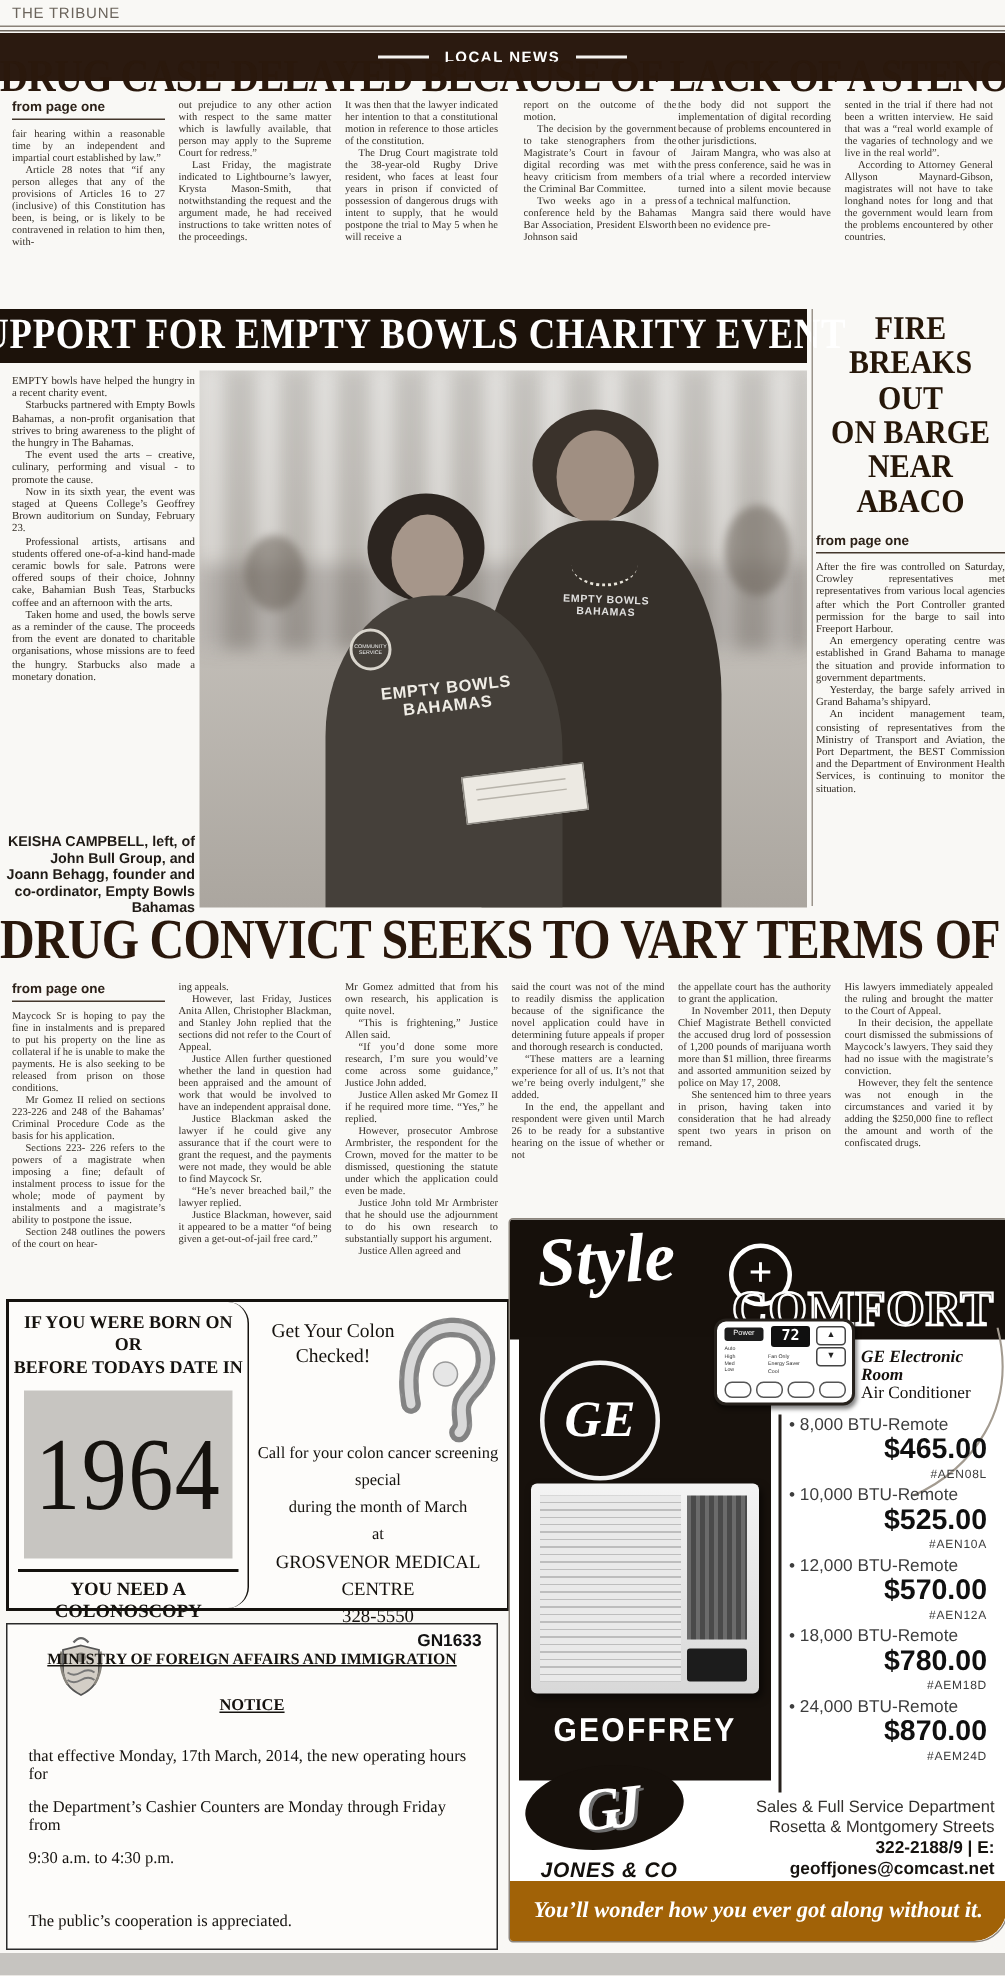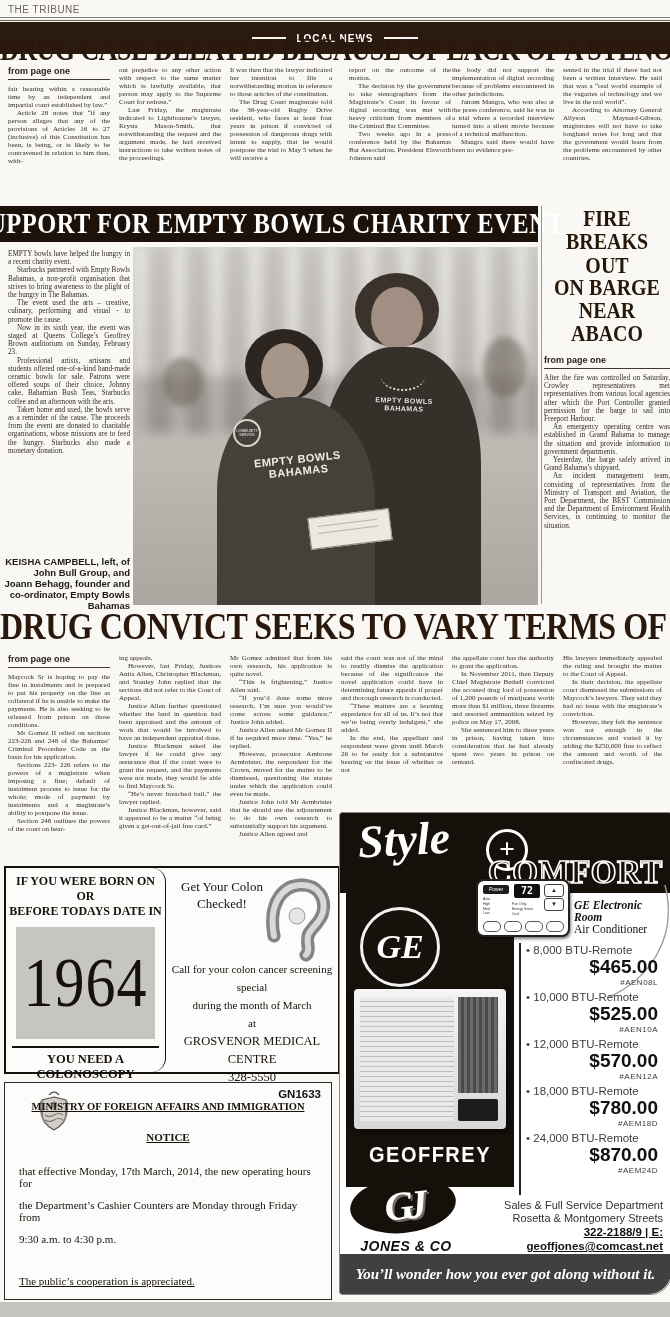--- a/index.html
+++ b/index.html
@@ -98,21 +98,21 @@
   
   .ad-min{left:4px;top:1082px;width:326px;height:216px;border:1.5px solid #2a2a2a;background:#fdfcfa;}
   .min-code{position:absolute;right:10px;top:5px;font:bold 11.5px "Liberation Sans",sans-serif;color:#111;}
   .min-arms{position:absolute;left:34px;top:6px;}
   .min-title{position:absolute;left:0;top:18px;width:100%;text-align:center;
              font:bold 10.5px "Liberation Serif",serif;text-decoration:underline;color:#15120e;}
   .min-notice{position:absolute;left:0;top:48px;width:100%;text-align:center;
              font:bold 11px "Liberation Serif",serif;text-decoration:underline;color:#15120e;}
   .min-body{position:absolute;left:14px;top:82px;width:298px;}
   .min-body p{margin:0 0 10px 0;text-indent:0;font:11px/12px "Liberation Serif",serif;color:#15120e;}
-  .min-close{position:absolute;left:14px;top:192px;font:11px "Liberation Serif",serif;color:#15120e;text-decoration:underline;}
+  .min-close{position:absolute;left:14px;top:192px;font:11px "Liberation Serif",serif;color:#15120e;}
 
   
   .ad-ge{left:339px;top:812px;width:331px;height:481px;background:#fff;border:1px solid #8c857c;
          border-radius:3px 3px 22px 3px;overflow:hidden;}
   .ge-banner{position:absolute;left:0;top:0;width:331px;height:80px;background:#16100b;}
   .ge-style{position:absolute;left:18px;top:0px;font:bold italic 46px "Liberation Serif",serif;
             color:#fff;transform:rotate(-3deg);}
   .ge-plus{position:absolute;left:146px;top:16px;width:36px;height:36px;border-radius:50%;
            border:3px solid #fff;background:#16100b;color:#fff;font:bold 28px/34px "Liberation Serif",serif;
            text-align:center;}
@@ -158,22 +158,22 @@
             letter-spacing:.5px;}
   .ge-gj{position:absolute;left:10px;top:364px;width:112px;}
   .gj-oval{width:106px;height:56px;background:#16100b;border-radius:50%;transform:rotate(-6deg);
       display:flex;align-items:center;justify-content:center;
       font:bold italic 40px "Liberation Serif",serif;color:#fff;letter-spacing:-6px;
       text-shadow:2px 2px 0 #6d6d6d;}
   .gj-name{margin-top:5px;text-align:center;font:bold italic 14px "Liberation Sans",sans-serif;
       color:#13100c;letter-spacing:.5px;}
   .ge-contact{position:absolute;right:8px;top:386px;width:212px;text-align:right;}
   .ge-contact .l{font:11px/13px "Liberation Sans",sans-serif;color:#33302c;}
-  .ge-contact .lb{font:bold 11.5px/14px "Liberation Sans",sans-serif;color:#16130f;text-decoration:underline;}
-  .ge-tagline{position:absolute;left:0;top:441px;width:331px;height:40px;background:#404040;
+  .ge-contact .lb{font:bold 11.5px/14px "Liberation Sans",sans-serif;color:#16130f;}
+  .ge-tagline{position:absolute;left:0;top:441px;width:331px;height:40px;background:#a16207;
       border-radius:0 0 22px 0;color:#fff;text-align:center;
       font:bold italic 15px/40px "Liberation Serif",serif;}
   .bottom-strip{left:0;top:1302px;width:670px;height:15px;background:#c6c4c0;}
 </style>
 </head>
 <body>
 
 <div class="page">
 
   <div class="abs masthead">THE TRIBUNE</div>
@@ -197,21 +197,21 @@
       <div>
           <p>fair hearing within a reasonable time by an independent and impartial court established by law.”</p>
           <p>Article 28 notes that “if any person alleges that any of the provisions of Articles 16 to 27 (inclusive) of this Constitution has been, is being, or is likely to be contravened in relation to him then, with-</p>
         </div>
     </div>
     <div class="col bodytext" style="left:111px;height:136px">
         <p>out prejudice to any other action with respect to the same matter which is lawfully available, that person may apply to the Supreme Court for redress.”</p>
         <p>Last Friday, the magistrate indicated to Lightbourne’s lawyer, Krysta Mason-Smith, that notwithstanding the request and the argument made, he had received instructions to take written notes of the proceedings.</p>
       </div>
     <div class="col bodytext" style="left:222px;height:136px">
-        <p>It was then that the lawyer indicated her intention to file a notwithstanding motion in reference to those articles of the constitution.</p>
+        <p>It was then that the lawyer indicated her intention to that a constitutional motion in reference to those articles of the constitution.</p>
         <p>The Drug Court magistrate told the 38-year-old Rugby Drive resident, who faces at least four years in prison if convicted of possession of dangerous drugs with intent to supply, that he would postpone the trial to May 5 when he will receive a</p>
       </div>
     <div class="col bodytext" style="left:341px;height:136px">
         <p>report on the outcome of the motion.</p>
         <p>The decision by the government to take stenographers from the Magistrate’s Court in favour of digital recording was met with heavy criticism from members of the Criminal Bar Committee.</p>
         <p>Two weeks ago in a press conference held by the Bahamas Bar Association, President Elsworth Johnson said</p>
       </div>
     <div class="col bodytext" style="left:444px;height:136px">
         <p>the body did not support the implementation of digital recording because of problems encountered in other jurisdictions.</p>
         <p>Jairam Mangra, who was also at the press conference, said he was in a trial where a recorded interview turned into a silent movie because of a technical malfunction.</p>

